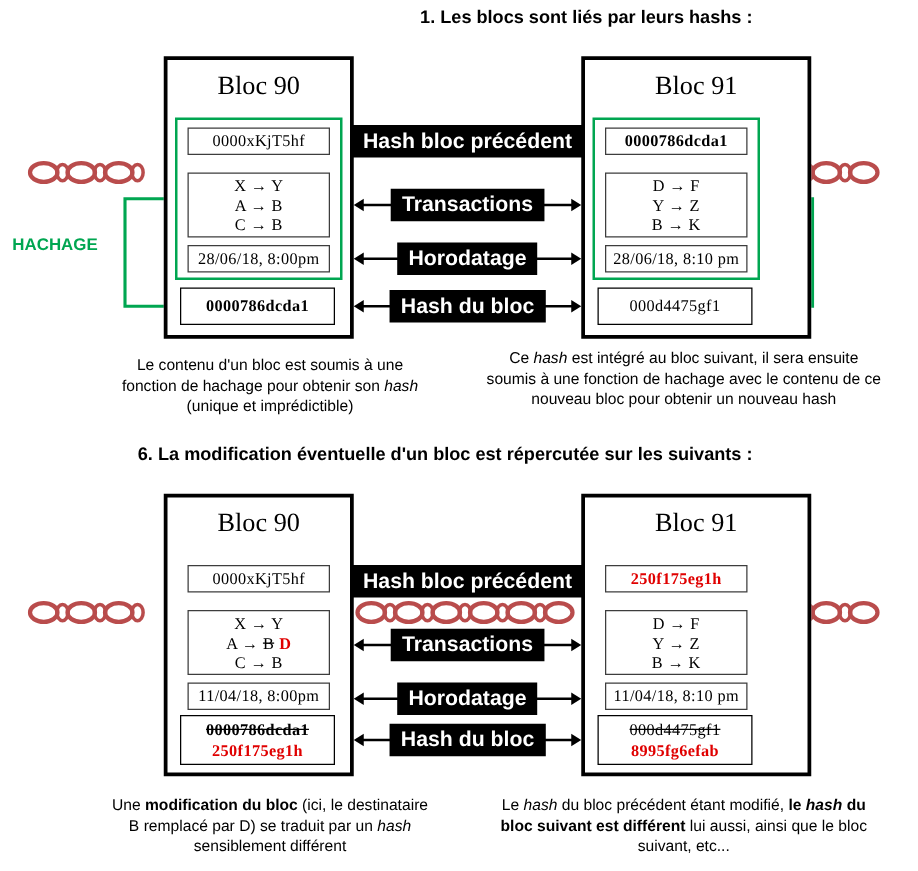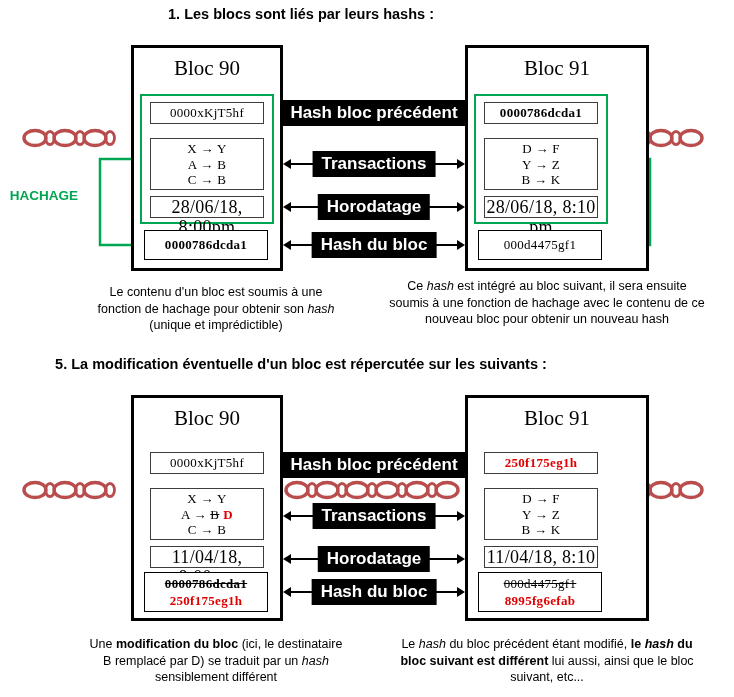--- a/index.html
+++ b/index.html
@@ -1,20 +1,20 @@
 <!DOCTYPE html>
 <html style="--green: #00a651; --red: #e00000;"><head>
 <meta charset="utf-8">
 <style>
   * { margin:0; padding:0; box-sizing:content-box; }
   html,body { background:#fff; }
   .page { position:relative; width:734px; height:697px; background:#fff;
           font-family:"Liberation Sans",sans-serif; color:#000; overflow:hidden; }
 
-  .sec-title { position:absolute; left:0; width:602px; text-align:center;
+  .sec-title { position:absolute; left:0; width:602px; text-align:right;
                font-size:14.5px; font-weight:bold; color:#000; }
   #s1-title { top:6px; }
   #s2-title { top:356px; }
 
   .chain { position:absolute; }
 
   .block { position:absolute; width:146px; height:220px; border:3px solid #000; background:#fff; }
   #b90s1, #b90s2 { left:131px; }
   #b91s1, #b91s2 { left:465px;padding-left:32px; }
   #b90s1, #b91s1 { top:45px; }
@@ -24,21 +24,21 @@
                  font-family:"Liberation Serif",serif; font-size:21px; color:#000; }
 
   .green-frame { position:absolute; left:6px; top:46px; width:130px; height:126px;
                  border:2px solid var(--green,#00a651); }
 
   .bfield { position:absolute; background:#fff; border:1px solid #3d3d3d;
             font-family:"Liberation Serif",serif; font-size:13px; text-align:center;
             color:#000; letter-spacing:.3px; }
   .f1 { left:16px; top:54px;  width:112px; height:20px; line-height:20px; }
   .f2 { left:16px; top:90px;  width:112px; height:48px; padding-top:2px; line-height:15.5px; }
-  .f3 { left:16px; top:148px; width:112px; height:20px; line-height:20px; font-size:18px; }
+  .f3 { left:16px; top:148px; width:112px; height:20px; line-height:20px; font-size:13px; }
   .f4 { left:10px; top:182px; width:122px; height:28px; line-height:28px; border-color:#000; }
   .f4.two { top:174px; height:auto; line-height:17px; padding:2px 0; }
 
   .bold { font-weight:bold; }
   .red  { color:var(--red,#e00000); }
   .struck { text-decoration:line-through; }
   .b { font-weight:bold; } .i { font-style:italic; } .bi { font-weight:bold; font-style:italic; }
   .dnew { margin-left:4px; }
 
   .arrow-row { position:absolute; left:283px; width:182px; height:22px; }
@@ -173,21 +173,21 @@
     <div class="mid-label">Horodatage</div>
   </div>
   <div class="arrow-row" style="top:234px;">
     <div class="h-line"></div>
     <div class="mid-label">Hash du bloc</div>
   </div>
 
   <div class="caption" id="cap1l"><span>Le contenu d'un bloc est soumis à une fonction de hachage pour obtenir son </span><span class="i">hash</span><span> (unique et imprédictible)</span></div>
   <div class="caption" id="cap1r"><span>Ce </span><span class="i">hash</span><span> est intégré au bloc suivant, il sera ensuite soumis à une fonction de hachage avec le contenu de ce nouveau bloc pour obtenir un nouveau hash</span></div>
 
-  <div class="sec-title" id="s2-title">5. La modification éventuelle d'un bloc est répercutée sur les suivants :</div>
+  <div class="sec-title" id="s2-title">6. La modification éventuelle d'un bloc est répercutée sur les suivants :</div>
 
   <div class="block" id="b90s2">
     <div class="block-title">Bloc 90</div>
     <div class="bfield f1">0000xKjT5hf</div>
     <div class="bfield f2">
       <div>X → Y</div>
       <div><span>A → </span><span class="struck">B</span><span class="red bold dnew">D</span></div>
       <div>C → B</div>
     </div>
     <div class="bfield f3">11/04/18, 8:00pm</div>

